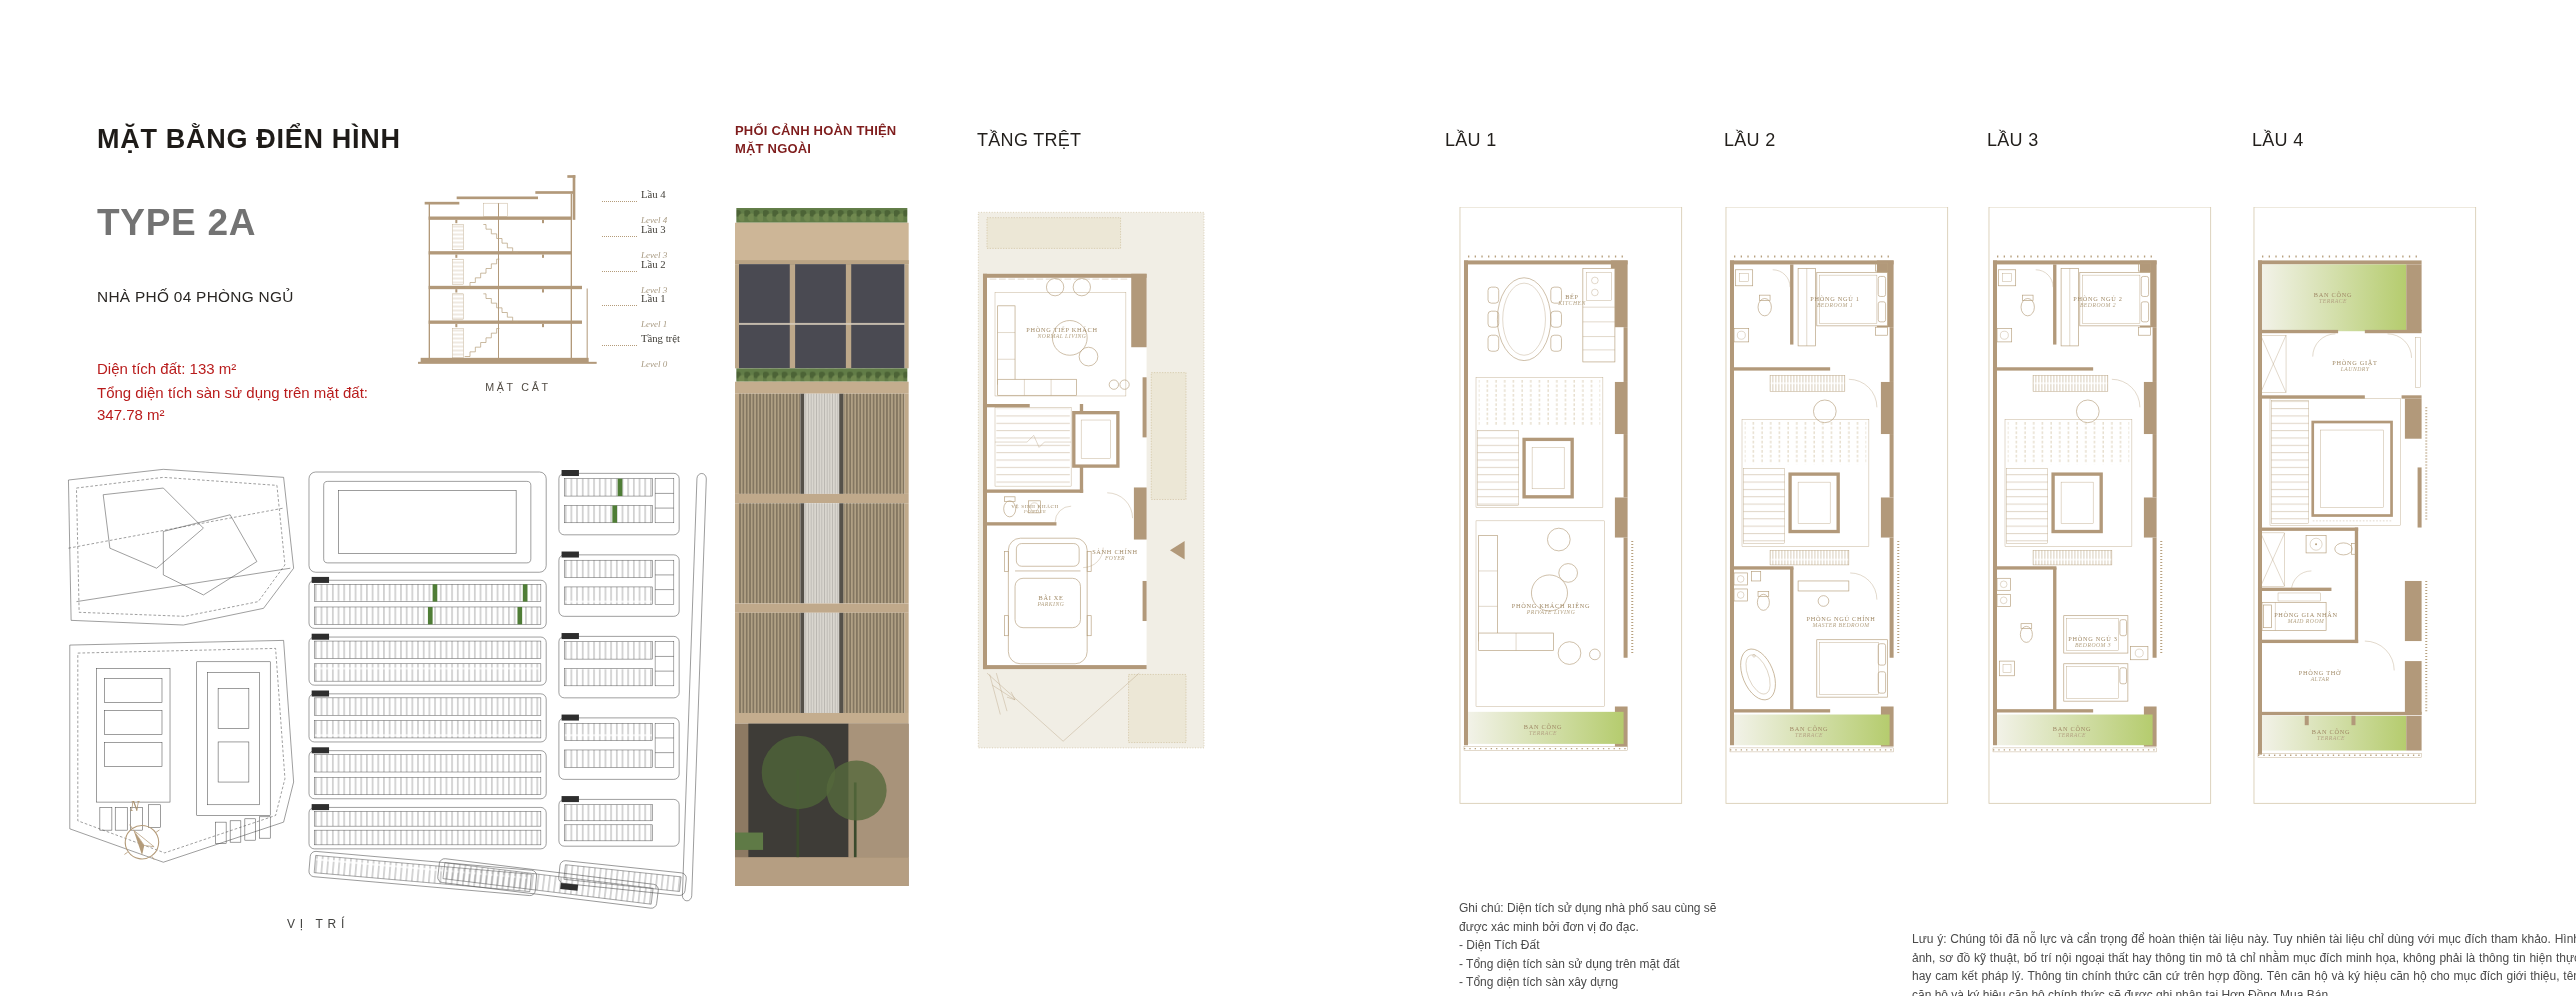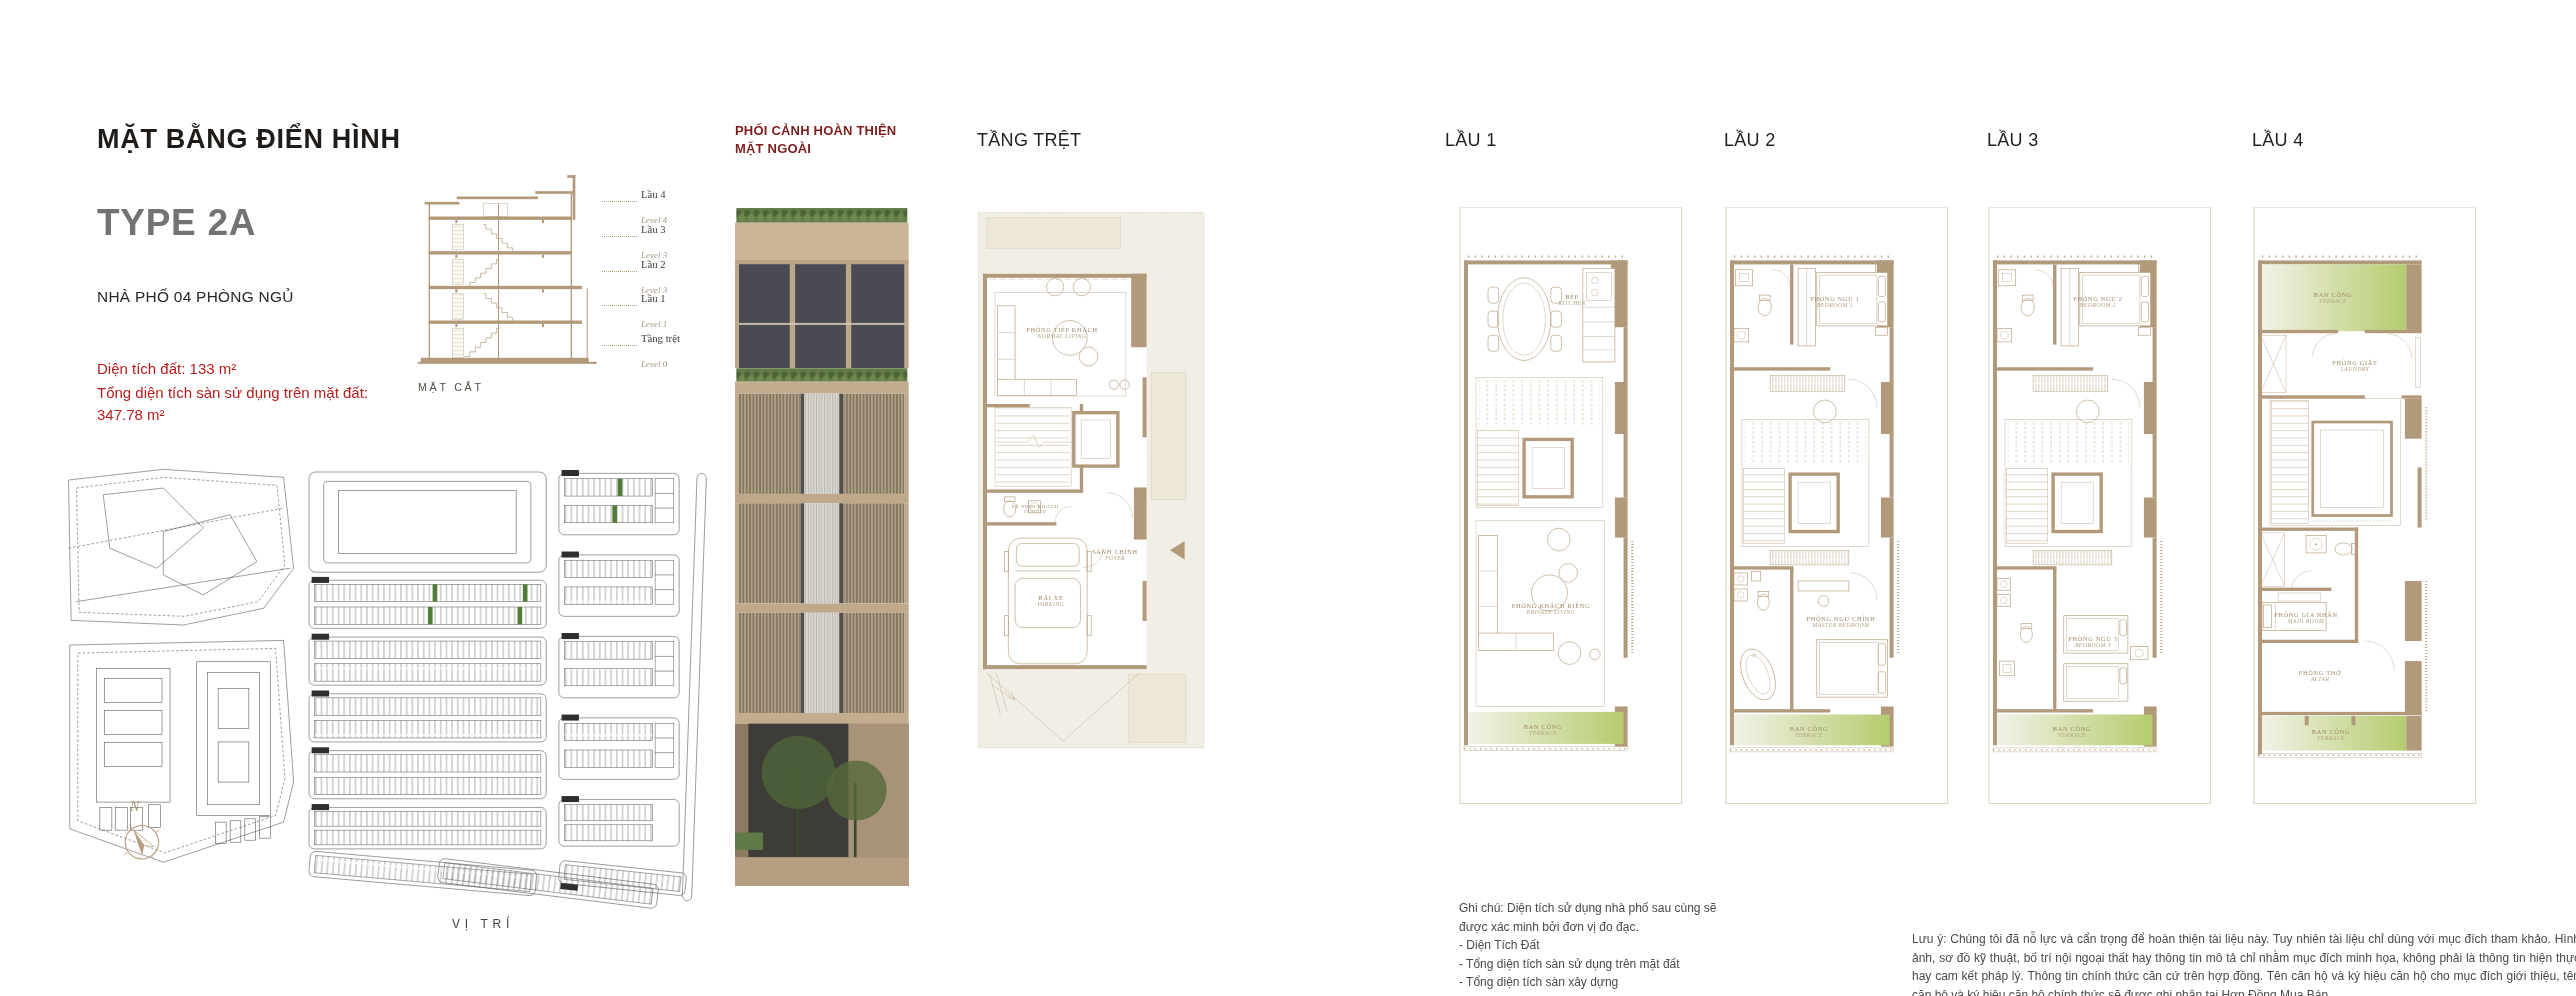--- a/index.html
+++ b/index.html
@@ -15,24 +15,24 @@
 
   
   .col-hdr{font-size:18px;font-weight:500;letter-spacing:0.3px;color:#221f1c;white-space:pre-line}
   .elev-hdr{font-size:13px;font-weight:700;letter-spacing:0.2px;line-height:1.35;color:#7f1d1d;white-space:pre-line}
 
   
   .sec-row{position:absolute;width:100px}
   .sec-vi{font:10.7px "Liberation Serif",serif;color:#43403a;display:block}
   .sec-en{font:italic 9px "Liberation Serif",serif;color:#a89a82;display:block;margin-top:15px}
   .sec-leader{position:absolute;width:35px;border-bottom:1px dotted #b49b79;height:0.7px}
-  .sec-title{font-size:10.7px;letter-spacing:2.7px;color:#514b43;}
+  .sec-title{font-size:10.7px;letter-spacing:2.7px;color:#514b43;text-align:center}
 
   
-  .site-label{font-size:12px;letter-spacing:4.7px;color:#434341;text-align:right}
+  .site-label{font-size:12px;letter-spacing:4.7px;color:#434341;text-align:left}
   .compass-n{font:italic 14px "Liberation Serif",serif;color:#ab9371}
 
   
   .plan{position:absolute;top:207px;width:231px;height:601px}
   .room{position:absolute;text-align:center;transform:translate(-50%,-50%);line-height:1.45;white-space:nowrap}
   .room .vi{display:block;font:6.3px "Liberation Serif",serif;color:#a18a67;letter-spacing:0.7px}
   .room .en{display:block;font:italic 5.7px "Liberation Serif",serif;color:#b4a283;letter-spacing:0.5px}
 
   
   .note{font-size:12px;line-height:1.55;color:#4a4a4a;white-space:pre-line}

